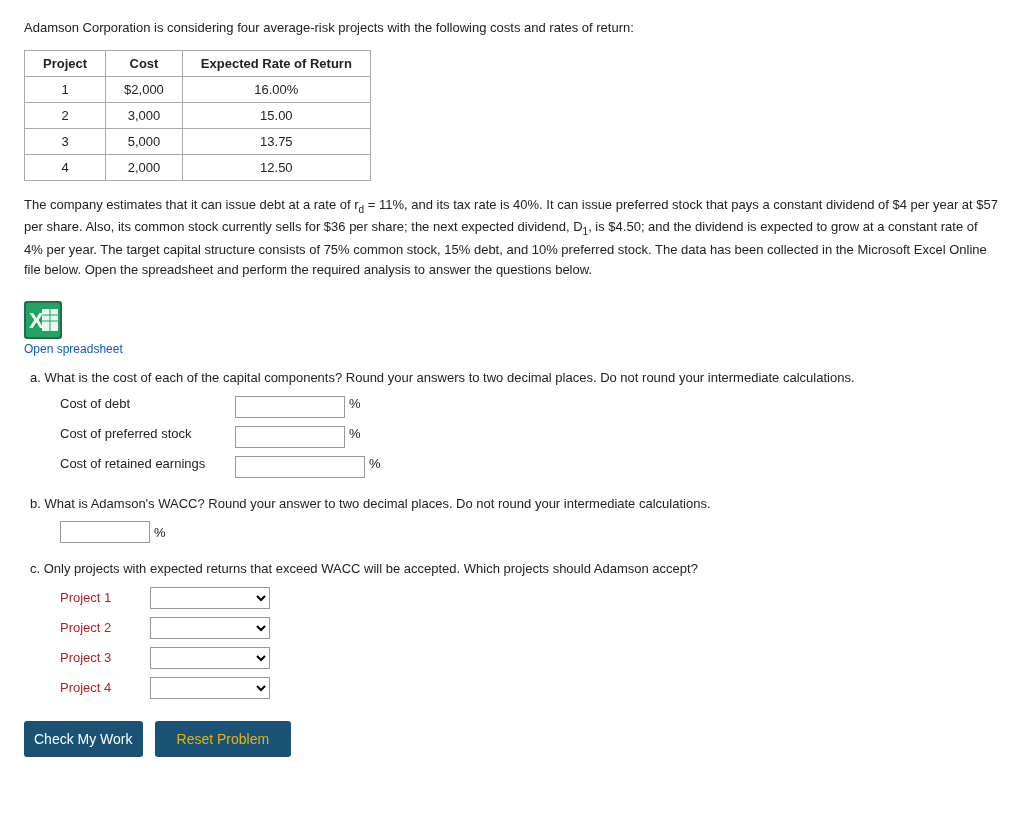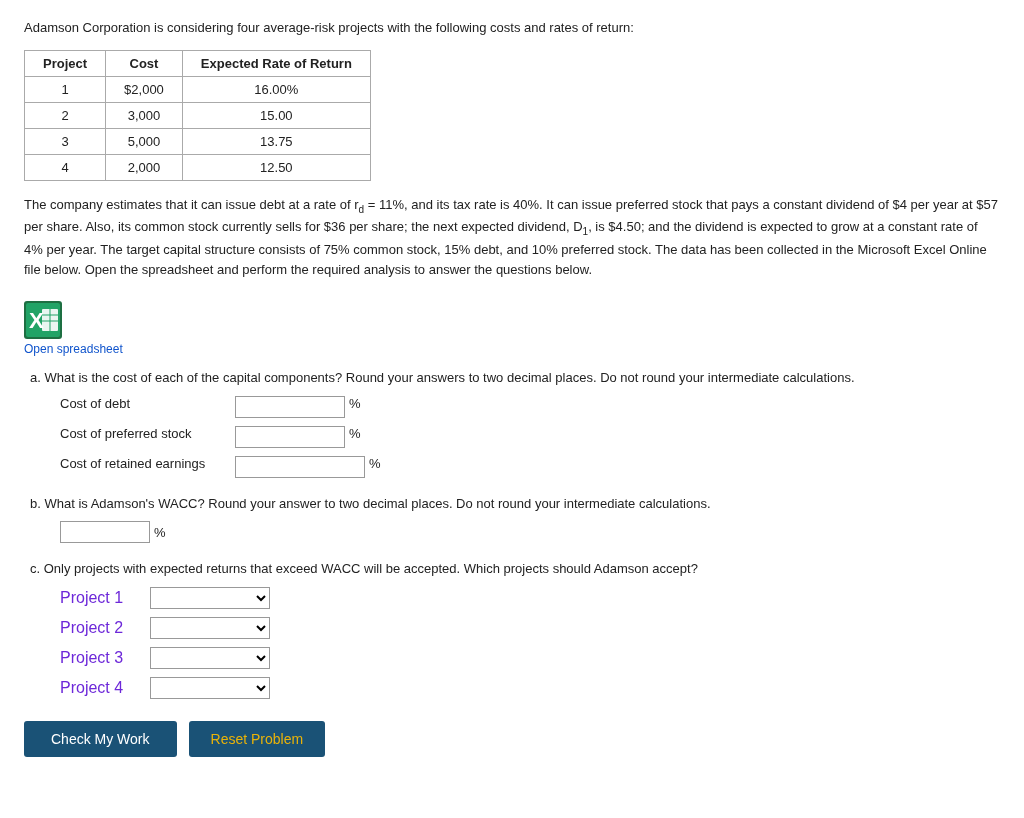--- a/index.html
+++ b/index.html
@@ -99,40 +99,40 @@
       font-size: 13px;
     }
     .project-select-row {
       display: flex;
       align-items: center;
       margin-bottom: 8px;
       margin-left: 30px;
     }
     .project-select-row label {
       min-width: 90px;
-      font-size: 16px;
-      color: #6d28d9;
+      font-size: 13px;
+      color: #b91c1c;
     }
     .project-select-row select {
       width: 120px;
       height: 22px;
       border: 1px solid #999;
       font-size: 13px;
       background: #fff;
     }
     .btn-row {
       display: flex;
       gap: 12px;
       margin-top: 22px;
     }
     .btn-check {
       background: #1a5276;
       color: #fff;
       border: none;
-      padding: 10px 27px;
+      padding: 10px 10px;
       font-size: 14px;
       cursor: pointer;
       border-radius: 3px;
     }
     .btn-reset {
       background: #1a5276;
       color: #eab308;
       border: none;
       padding: 10px 22px;
       font-size: 14px;

